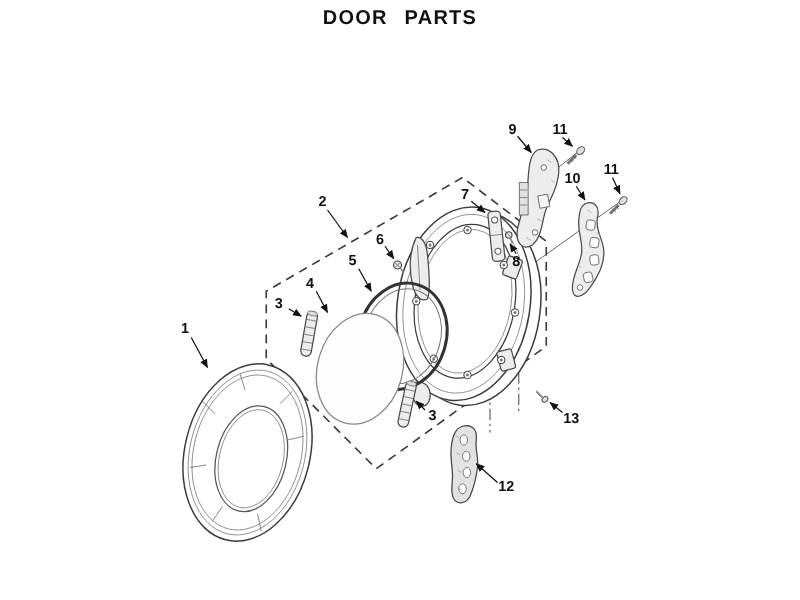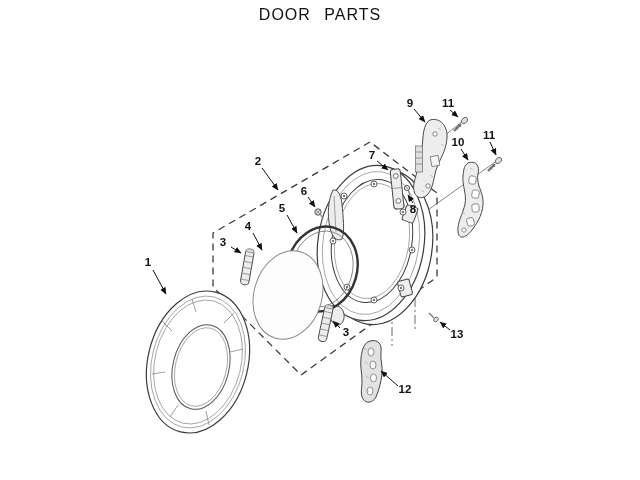--- a/index.html
+++ b/index.html
@@ -1,19 +1,19 @@
 <!DOCTYPE html>
 <html><head>
 <meta charset="utf-8">
 <style>
   html,body{margin:0;padding:0;background:#fff;}
   .page{position:relative;width:640px;height:480px;background:#ffffff;overflow:hidden;
         font-family:"Liberation Sans",sans-serif;}
   .title{position:absolute;top:6px;left:0;width:100%;text-align:center;
-         font-size:16px;font-weight:normal;color:#111;letter-spacing:1px;word-spacing:8px;}
+         font-size:16px;font-weight:bold;color:#111;letter-spacing:1px;word-spacing:8px;}
   svg{position:absolute;top:0;left:0;}
   svg text{font-family:"Liberation Sans",sans-serif;font-size:11.5px;font-weight:bold;fill:#111;}
   .outline{fill:#ffffff;stroke:#3c3c3c;stroke-width:1.2;}
   .thin{fill:none;stroke:#8a8a8a;stroke-width:0.7;}
   .part{fill:#ededed;stroke:#4a4a4a;stroke-width:1;}
   .leader{stroke:#111;stroke-width:1;fill:none;}
   .dashbox{fill:none;stroke:#3a3a3a;stroke-width:1.3;stroke-dasharray:7 5;}
   .axis{stroke:#555;stroke-width:0.9;fill:none;stroke-dasharray:9 3 2 3;}
   .axis2{stroke:#666;stroke-width:0.8;fill:none;}
   .ridge{stroke:#666;stroke-width:0.6;}

